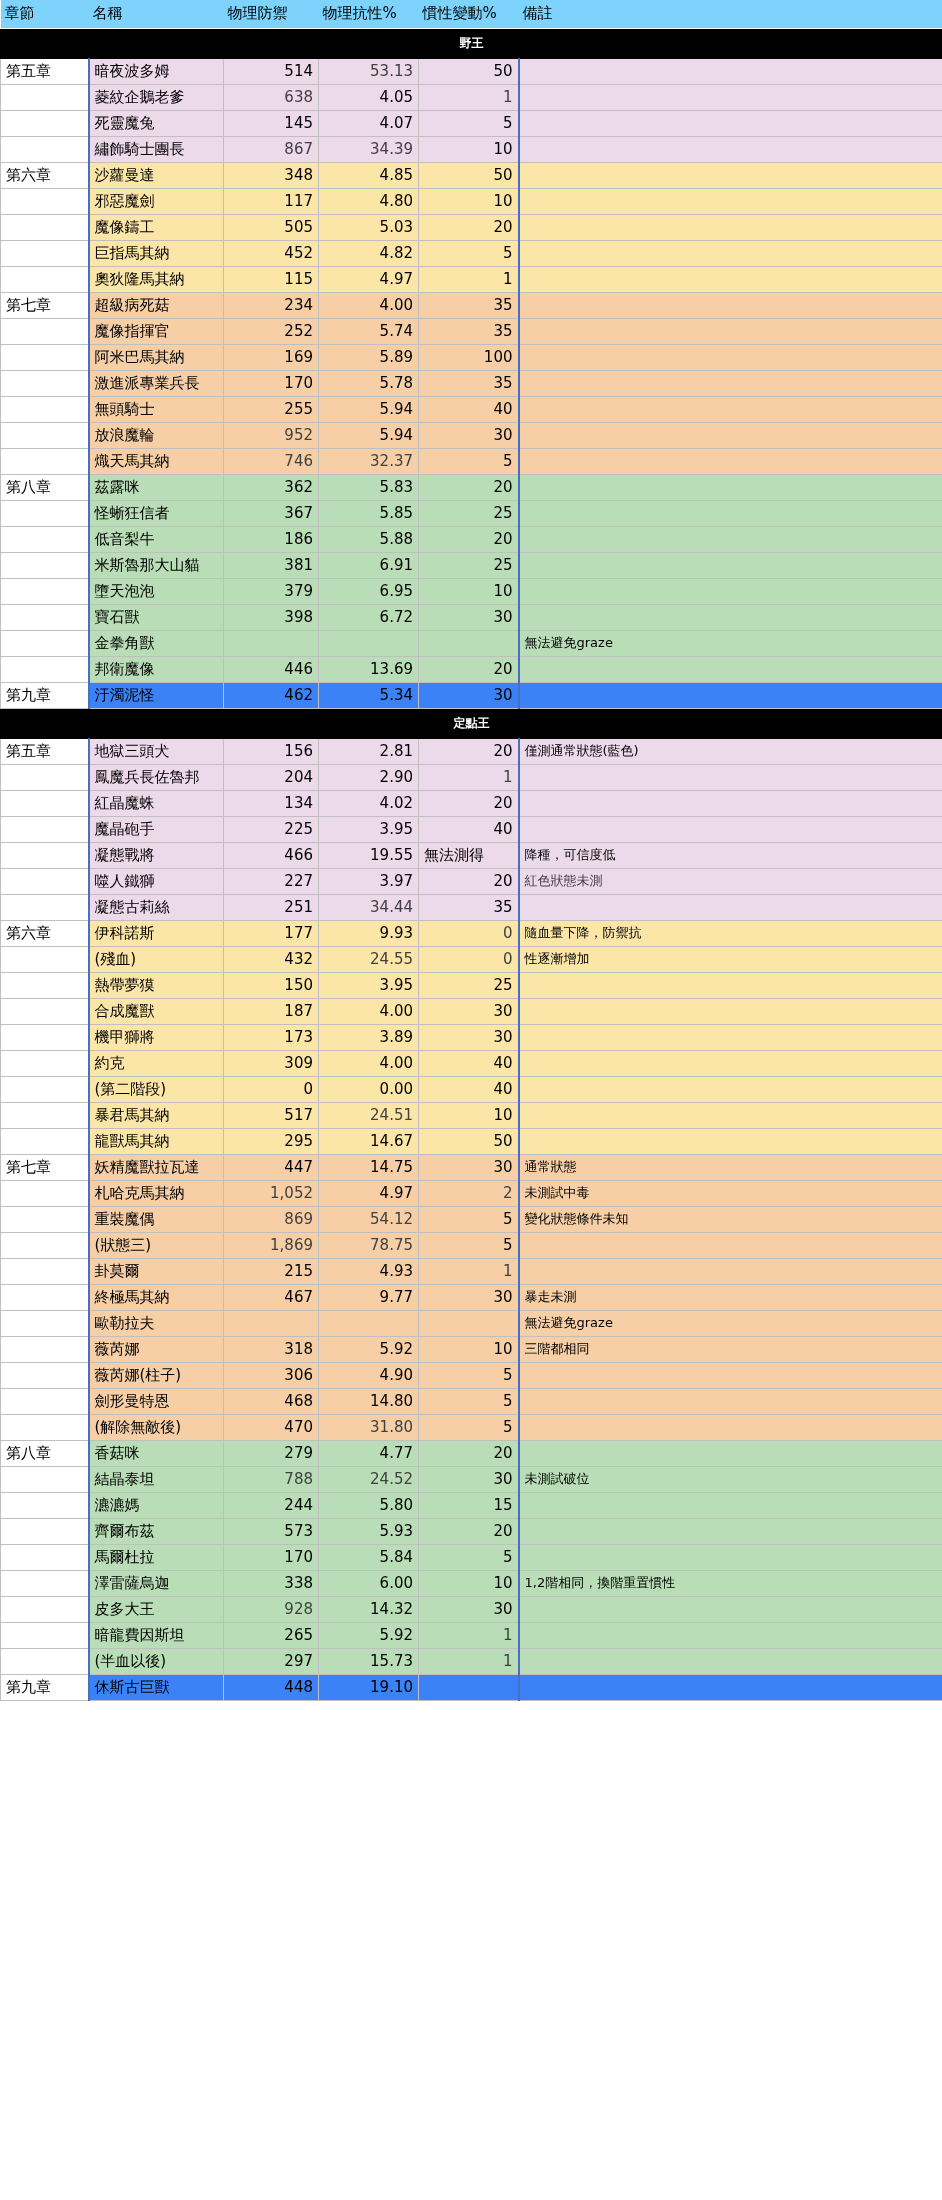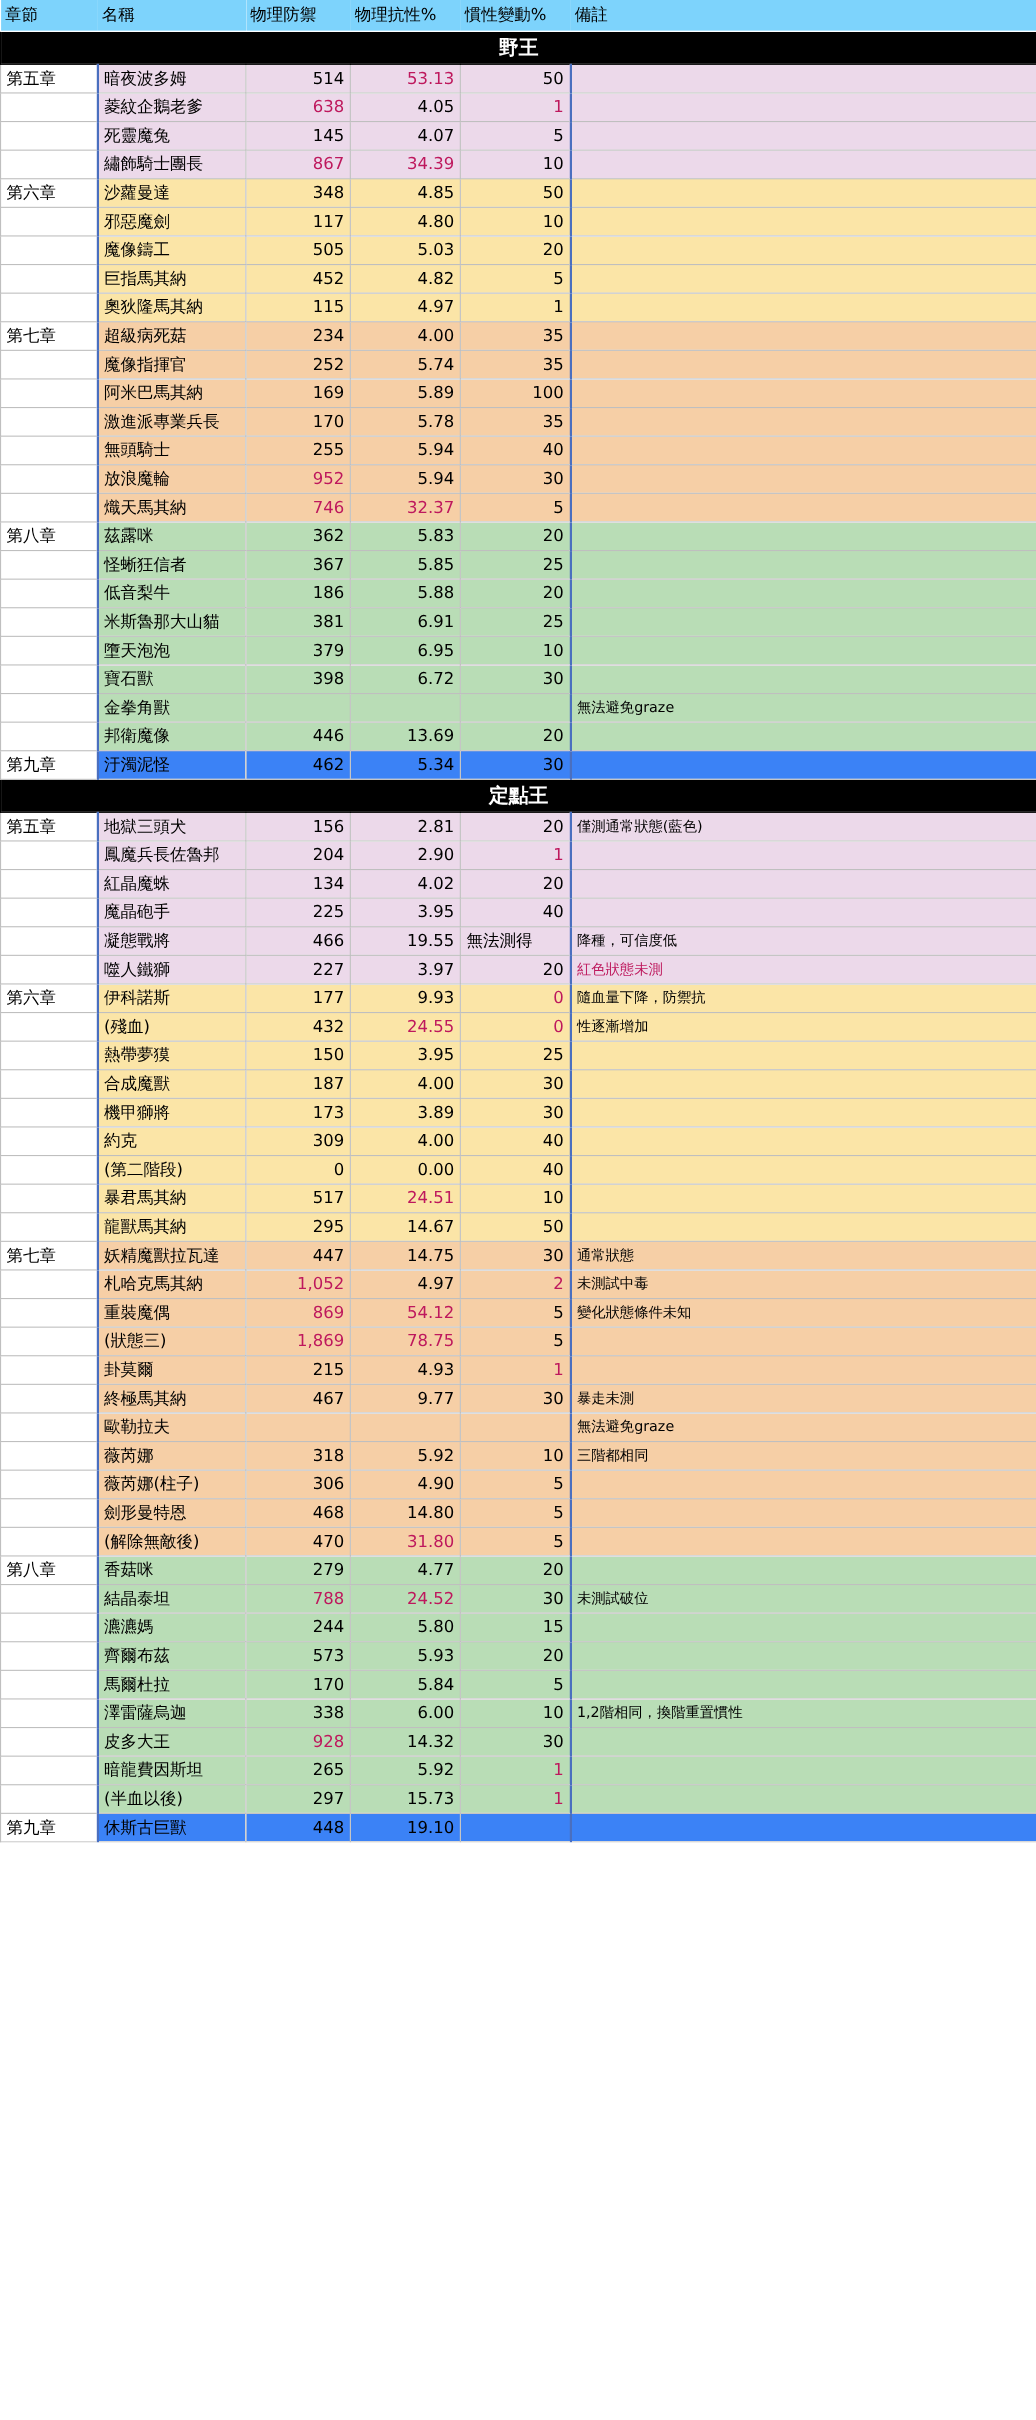--- a/index.html
+++ b/index.html
@@ -44,21 +44,21 @@
     padding-left: 4px;
   }
   .num { text-align: right; }
   .txt { text-align: left; }
 
   
   tr.section td {
     background: #000000;
     color: #ffffff;
     text-align: center;
-    font-size: 18px;
+    font-size: 12px;
     font-weight: bold;
     height: 30px;
     border: 1px solid #000000;
   }
 
   
   .band-purple td { background: #ecd9ea; }
   .band-yellow td { background: #fbe5a7; }
   .band-orange td { background: #f6cfa6; }
   .band-green  td { background: #b9ddb6; }
@@ -69,21 +69,21 @@
   .band-purple td.chapter,
   .band-yellow td.chapter,
   .band-orange td.chapter,
   .band-green  td.chapter,
   .band-grey   td.chapter { background: #ffffff !important; }
 
   
   td.name { border-left: 2px solid #4a6fbf; }
   td.note { border-left: 2px solid #4a6fbf; }
 
-  .red { color: #be185d; }
+  .red { color: #404040; }
   .small { font-size: 12px; }
   td.note { font-size: 13px; }
 </style>
 </head>
 <body>
 
 <table>
   <colgroup>
     <col class="c-chapter">
       <col class="c-name">
@@ -350,20 +350,28 @@
         <td class="txt note">降種，可信度低</td>
       </tr>
       <tr class="band-purple">
         <td class="txt chapter"></td>
         <td class="txt name">噬人鐵獅</td>
         <td class="num">227</td>
         <td class="num">3.97</td>
         <td class="num">20</td>
         <td class="txt note red">紅色狀態未測</td>
       </tr>
+      <tr class="band-purple">
+        <td class="txt chapter"></td>
+        <td class="txt name">凝態古莉絲</td>
+        <td class="num">251</td>
+        <td class="num red">34.44</td>
+        <td class="num">35</td>
+        <td class="txt note"></td>
+      </tr>
       <tr class="band-yellow">
         <td class="txt chapter">第六章</td>
         <td class="txt name">伊科諾斯</td>
         <td class="num">177</td>
         <td class="num">9.93</td>
         <td class="num red">0</td>
         <td class="txt note">隨血量下降，防禦抗</td>
       </tr>
       <tr class="band-yellow">
         <td class="txt chapter"></td>

